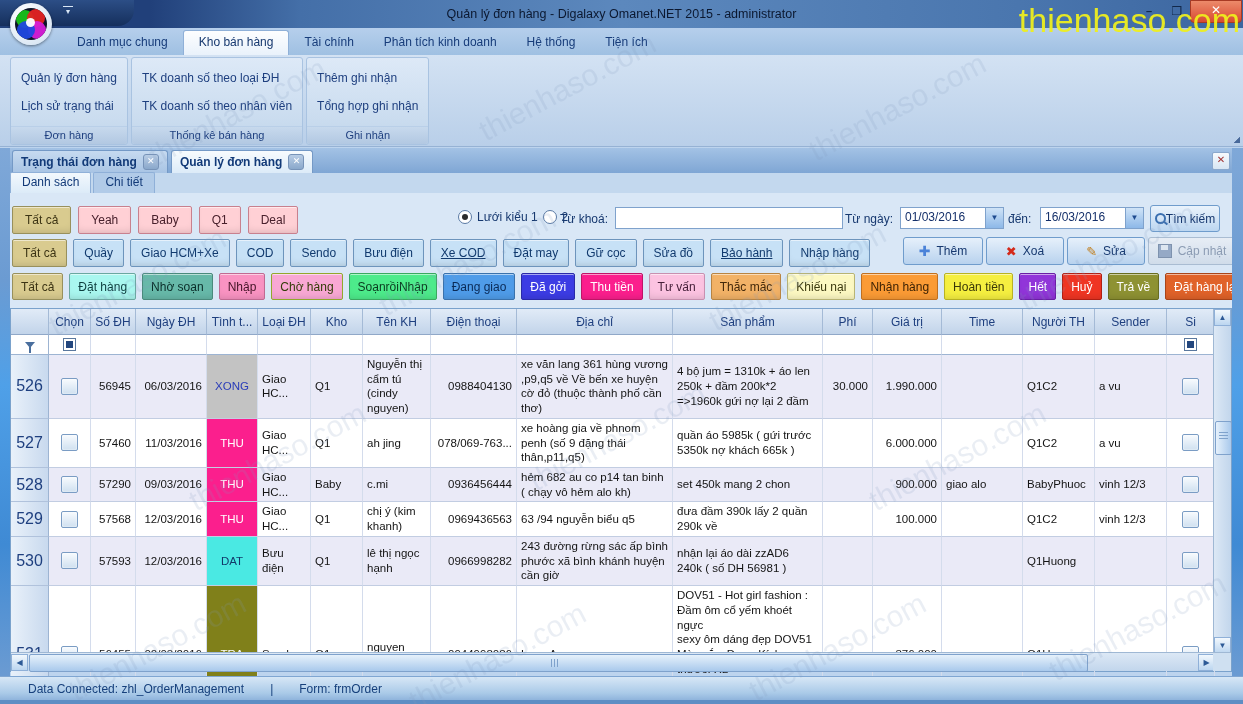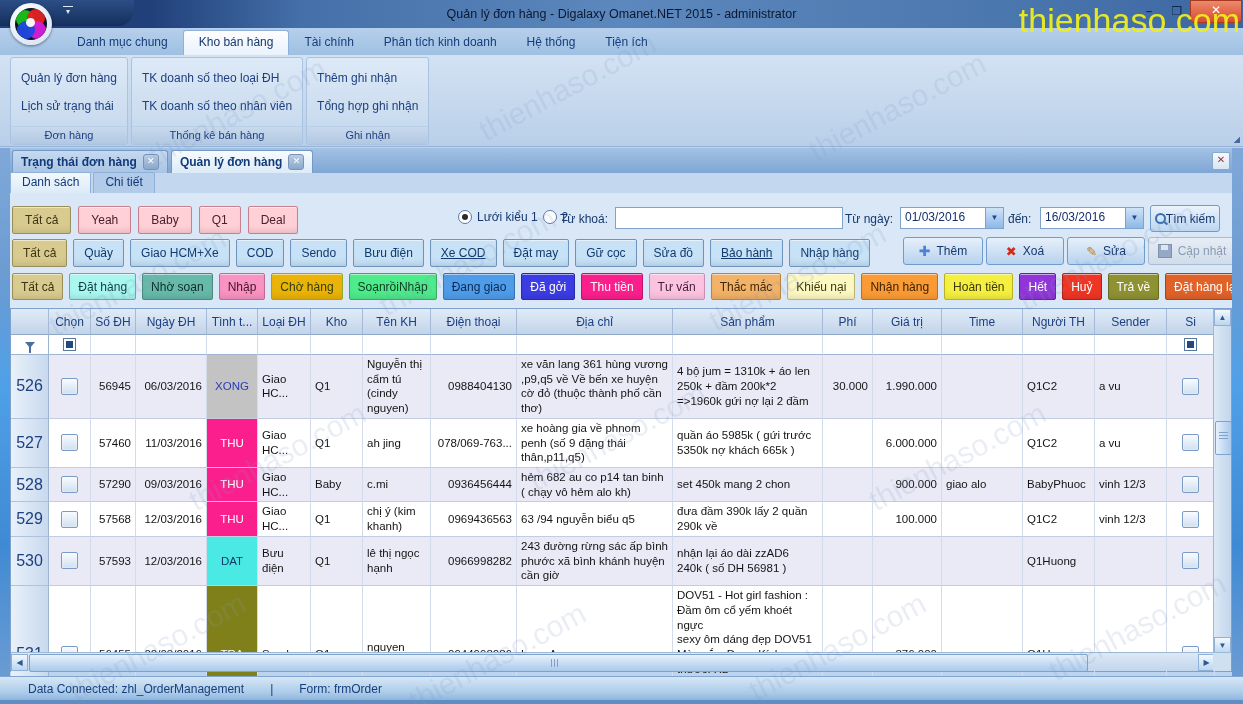--- a/index.html
+++ b/index.html
@@ -313,21 +313,21 @@
   <div class="act-btn act-upd">
     <span class="ico-save"></span>
     <span>Cập nhật</span>
   </div>
 
   <div class="frow frow3">
     <div class="fbtn" style="background-color: rgb(217, 203, 143); color: rgb(60, 52, 20); border-color: rgb(152, 144, 92);">Tất cả</div>
     <div class="fbtn" style="background-color: rgb(169, 247, 239); color: rgb(12, 60, 60); border-color: rgb(106, 168, 160);">Đặt hàng</div>
     <div class="fbtn" style="background-color: rgb(103, 185, 169); color: rgb(10, 44, 40); border-color: rgb(74, 138, 124);">Nhờ soạn</div>
     <div class="fbtn" style="background-color: rgb(249, 147, 194); color: rgb(68, 20, 39); border-color: rgb(192, 106, 146);">Nhập</div>
-    <div class="fbtn" style="background-color: #eab308; color: rgb(51, 61, 8); border-color: rgb(147, 168, 44);">Chờ hàng</div>
+    <div class="fbtn" style="background-color: #f9a8d4; color: rgb(51, 61, 8); border-color: rgb(147, 168, 44);">Chờ hàng</div>
     <div class="fbtn" style="background-color: rgb(77, 235, 139); color: rgb(11, 58, 30); border-color: rgb(58, 168, 96);">SoạnrồiNhập</div>
     <div class="fbtn" style="background-color: rgb(79, 156, 233); color: rgb(10, 42, 86); border-color: rgb(58, 114, 172);">Đang giao</div>
     <div class="fbtn" style="background-color: rgb(60, 60, 228); color: rgb(255, 255, 255); border-color: rgb(42, 42, 168);">Đã gởi</div>
     <div class="fbtn" style="background-color: rgb(251, 31, 141); color: rgb(255, 255, 255); border-color: rgb(192, 20, 104);">Thu tiền</div>
     <div class="fbtn" style="background-color: rgb(252, 195, 225); color: rgb(70, 32, 58); border-color: rgb(200, 144, 176);">Tư vấn</div>
     <div class="fbtn" style="background-color: rgb(242, 178, 103); color: rgb(66, 40, 10); border-color: rgb(184, 132, 66);">Thắc mắc</div>
     <div class="fbtn" style="background-color: rgb(252, 248, 194); color: rgb(60, 58, 16); border-color: rgb(184, 180, 116);">Khiếu nại</div>
     <div class="fbtn" style="background-color: rgb(251, 155, 53); color: rgb(60, 34, 4); border-color: rgb(192, 112, 32);">Nhận hàng</div>
     <div class="fbtn" style="background-color: rgb(245, 239, 64); color: rgb(58, 56, 8); border-color: rgb(184, 178, 35);">Hoàn tiền</div>
     <div class="fbtn" style="background-color: rgb(145, 53, 217); color: rgb(255, 255, 255); border-color: rgb(106, 31, 164);">Hết</div>

